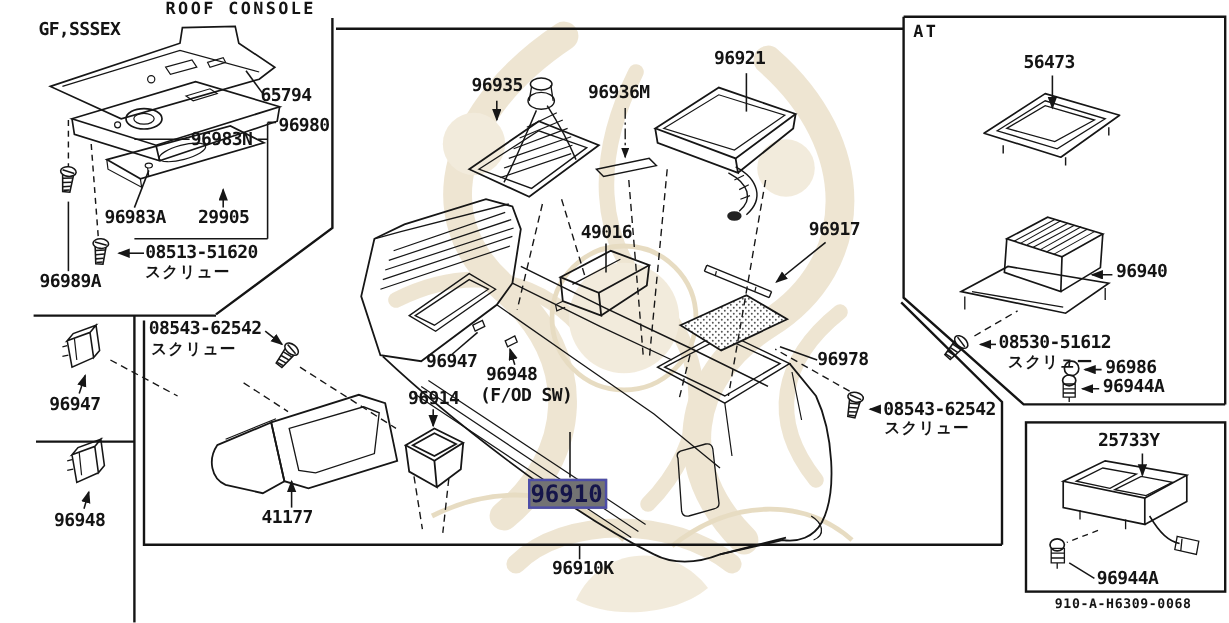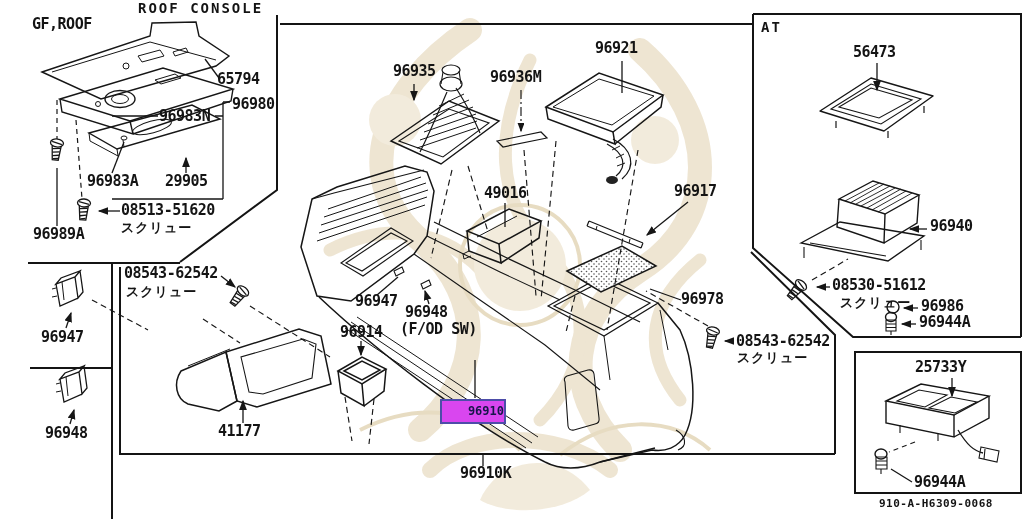--- a/index.html
+++ b/index.html
@@ -5,22 +5,22 @@
   html,body{margin:0;padding:0;background:#fff;}
   #stage{position:relative;width:1024px;height:519px;background:#ffffff;overflow:hidden;
          font-family:"DejaVu Sans Mono", monospace;}
   #art{position:absolute;left:0;top:0;}
   .lbl{position:absolute;font-weight:bold;font-size:15px;line-height:1.05;color:#141414;
        letter-spacing:-0.5px;white-space:nowrap;}
   .ttl{font-size:14px;letter-spacing:2px;}
   .jp{font-size:13px;font-weight:bold;letter-spacing:1px;
       font-family:"DejaVu Sans", sans-serif;}
   .code{font-size:11px;letter-spacing:0.5px;}
-  .hl{background:#d946ef;border:2px solid #4d4da8;color:#15154a;width:62px;height:21px;
-      text-align:right;font-size:12px;line-height:21px;letter-spacing:0;}
+  .hl{background:#737373;border:2px solid #4d4da8;color:#15154a;width:62px;height:21px;
+      text-align:left;font-size:20px;line-height:21px;letter-spacing:0;}
 </style>
 </head>
 <body>
 
 <div id="stage">
 
 <svg id="art" width="1024" height="519" viewBox="0 0 1024 519">
   <defs>
     <marker id="ah" markerWidth="9" markerHeight="8" refX="7" refY="3" orient="auto">
       <path d="M0,0 L8,3 L0,6 Z" fill="#161616"></path>
@@ -242,21 +242,21 @@
     <path d="M981,447 L999,451 L997,462 L979,458 Z M985,449 L984,459" stroke-width="1.1"></path>
     <path d="M952,378 V396" marker-end="url(#ah)" stroke-width="1.3"></path>
     <ellipse cx="881" cy="454" rx="6" ry="5"></ellipse>
     <path d="M876,457 L887,457 L887,469 L876,469 Z M876,461 H887 M876,465 H887 M881,469 V474" stroke-width="1.1"></path>
     <path d="M915,442 L889,452" stroke-dasharray="5 4" stroke-width="1.1"></path>
     <path d="M912,482 L891,469" stroke-width="1.3"></path>
   </g>
 </svg>
 
 <div class="lbl ttl" style="left:138px;top:1px">ROOF CONSOLE</div>
-<div class="lbl" style="left:32px;top:17px">GF,ROOF</div>
+<div class="lbl" style="left:32px;top:17px">GF,SSSEX</div>
 <div class="lbl" style="left:217px;top:72px">65794</div>
 <div class="lbl" style="left:232px;top:97px">96980</div>
 <div class="lbl" style="left:159px;top:109px">96983N</div>
 <div class="lbl" style="left:87px;top:174px">96983A</div>
 <div class="lbl" style="left:165px;top:174px">29905</div>
 <div class="lbl" style="left:121px;top:203px">08513-51620</div>
 <div class="lbl jp" style="left:121px;top:221px">スクリュー</div>
 <div class="lbl" style="left:33px;top:227px">96989A</div>
 <div class="lbl" style="left:41px;top:330px">96947</div>
 <div class="lbl" style="left:45px;top:426px">96948</div>

